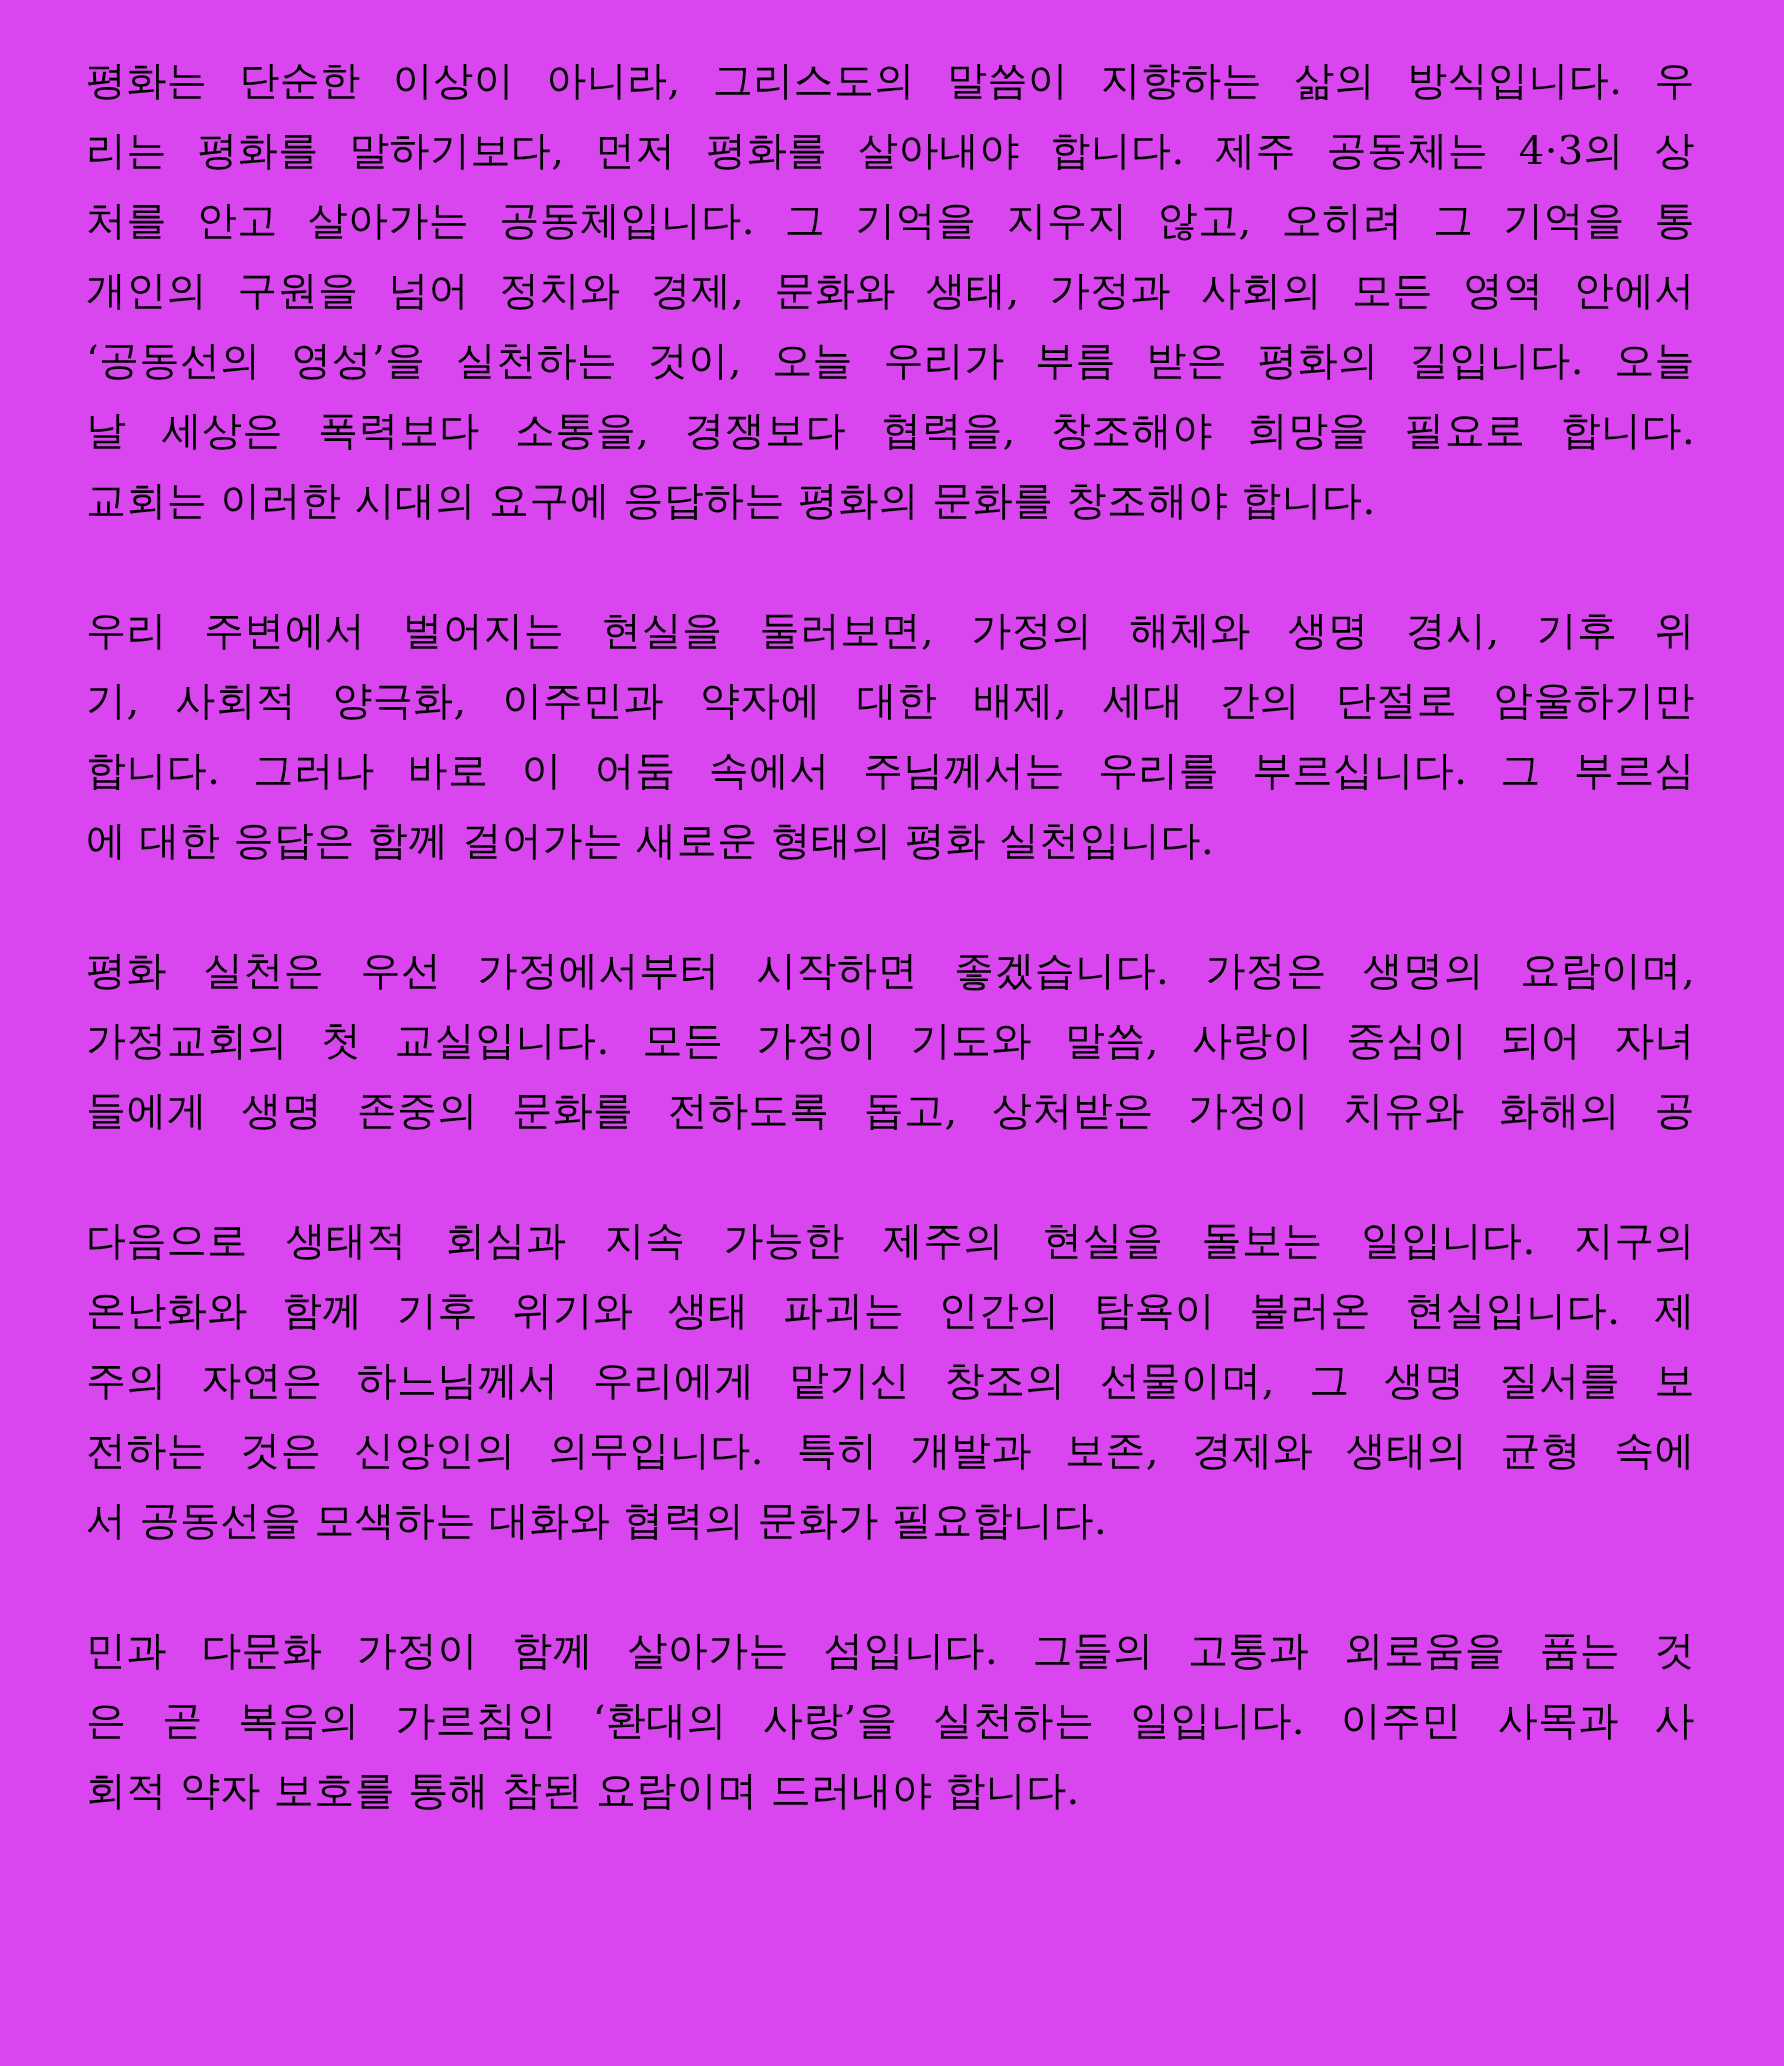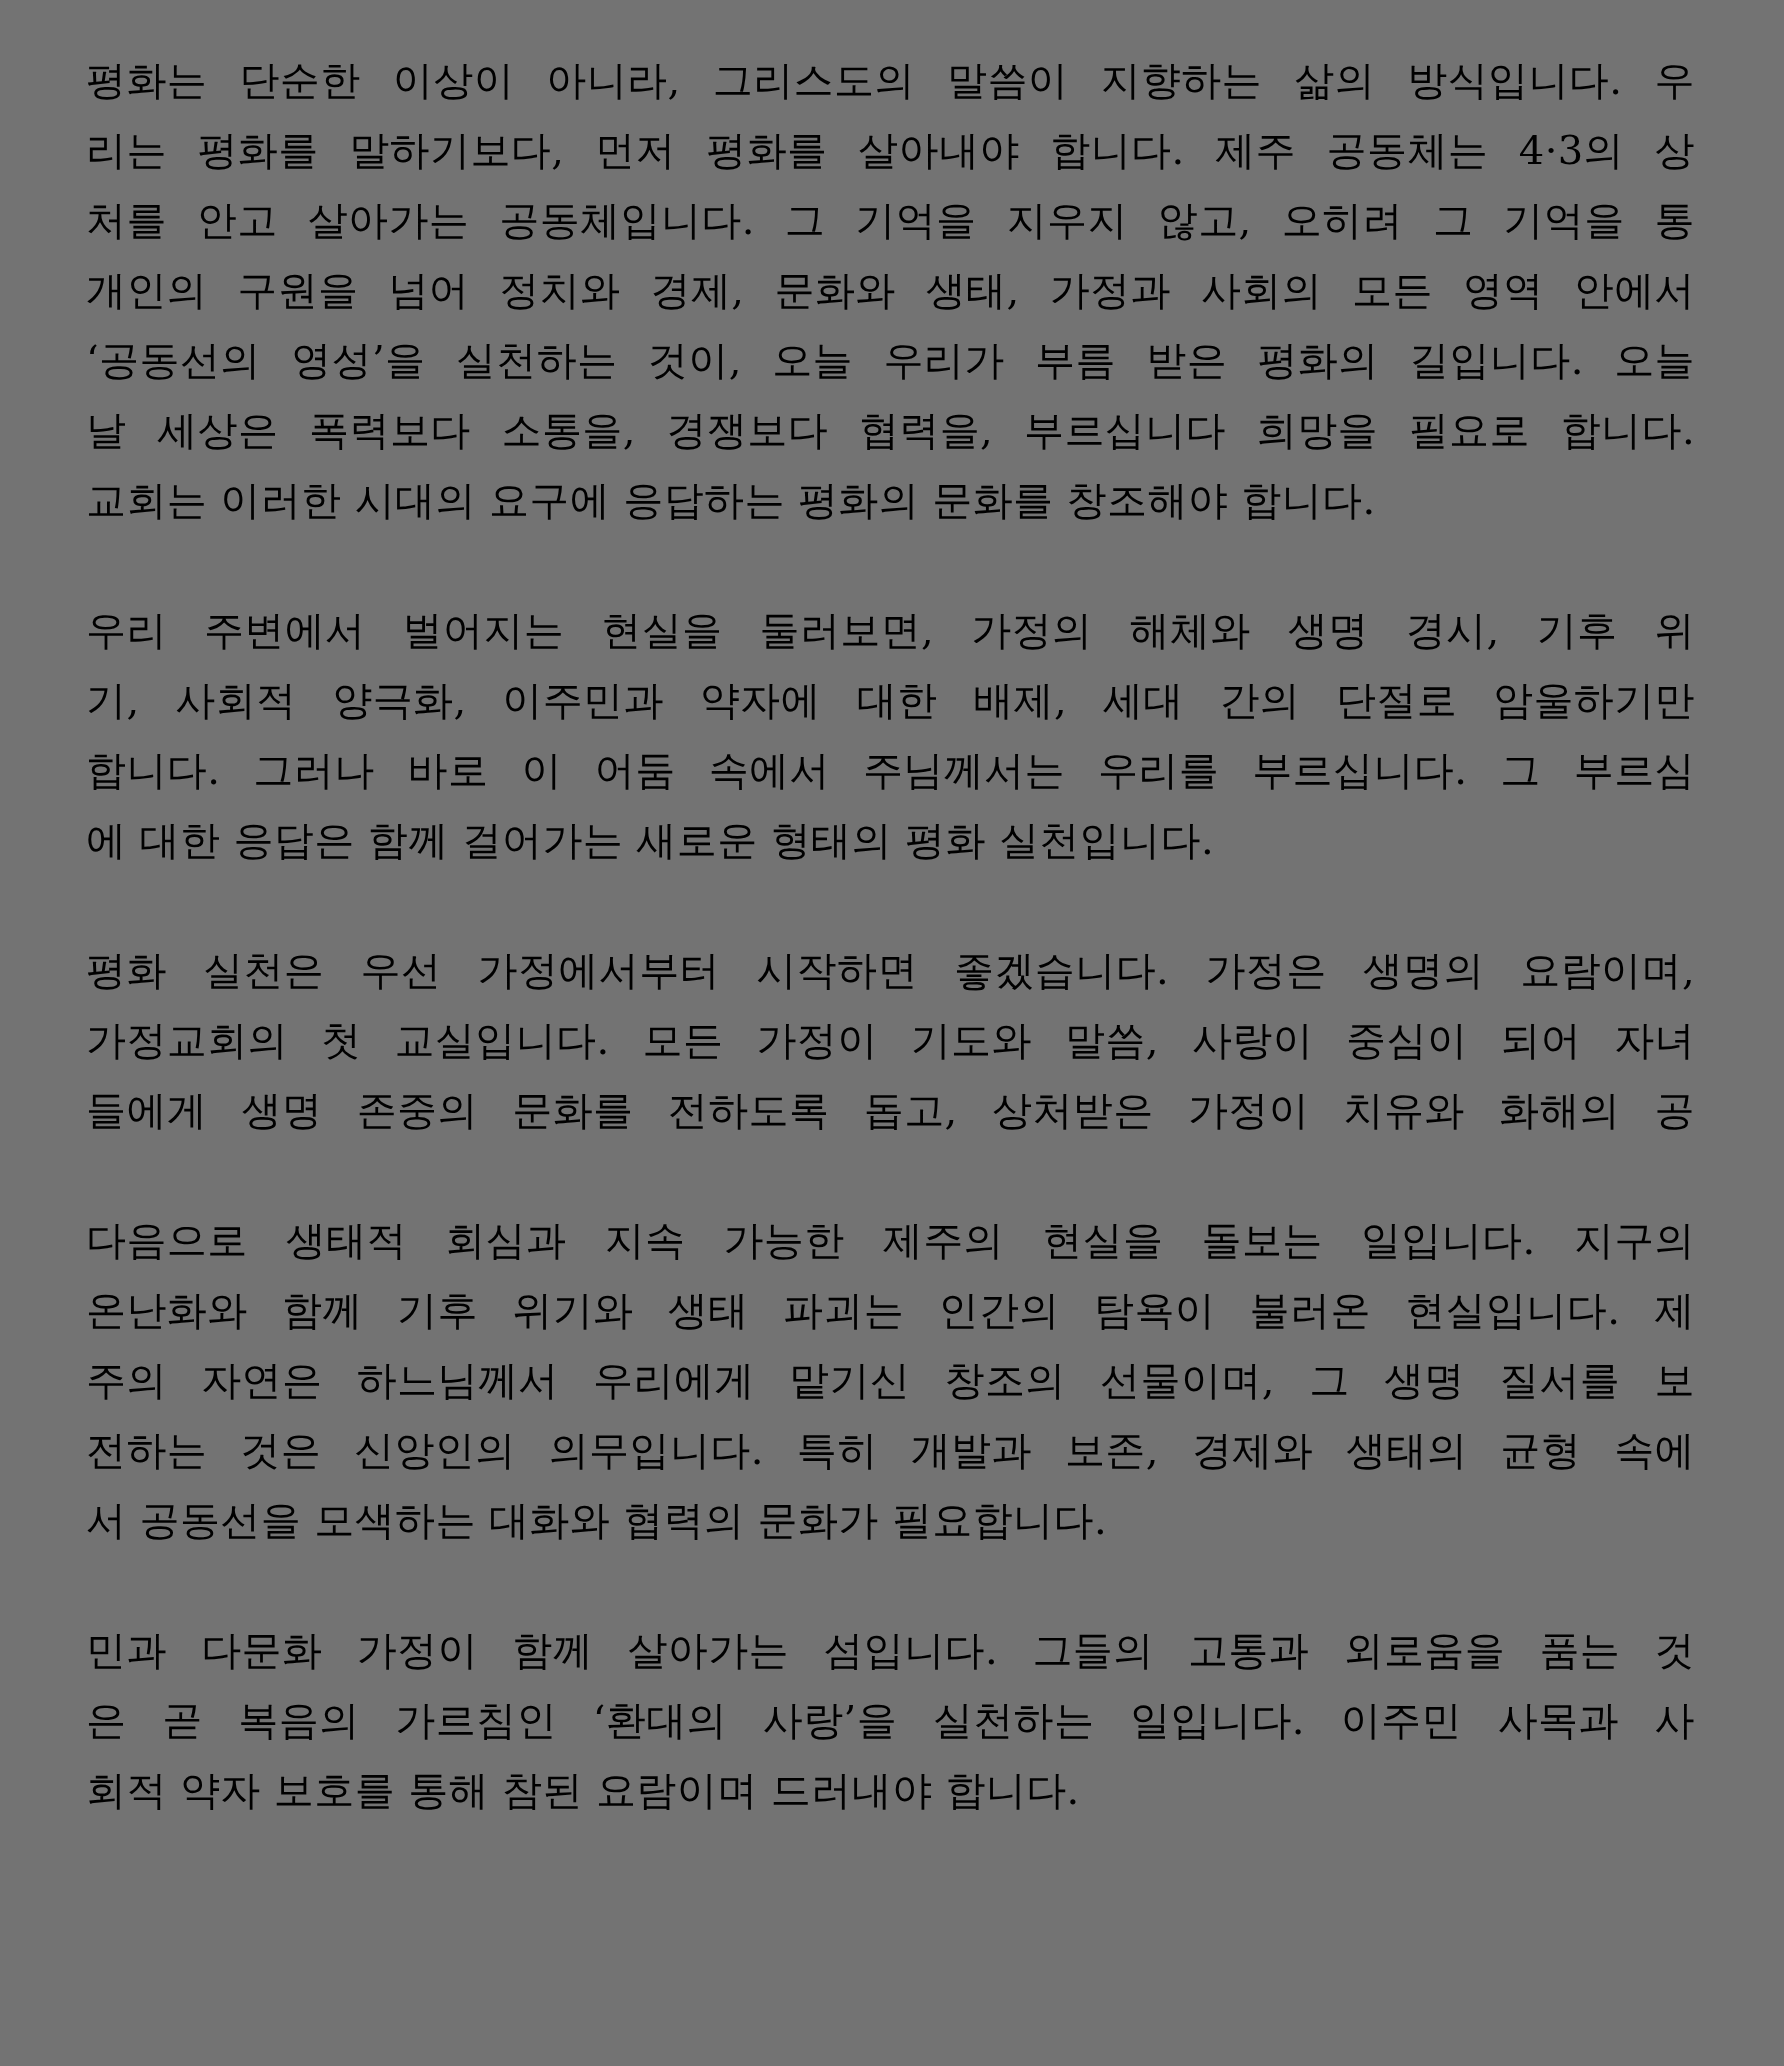--- a/index.html
+++ b/index.html
@@ -11,21 +11,21 @@
     width: 1784px;
     height: 2066px;
     overflow: hidden;
     font-family: "DejaVu Serif", "Liberation Serif", serif;
   }
   .page {
     box-sizing: border-box;
     width: 1784px;
     height: 2066px;
     padding: 45px 89px 0 86px;
-    background: #737373;
+    background: #d946ef;
     overflow: hidden;
   }
   .paragraph {
     margin: 0 0 60px 0;
   }
   .paragraph:last-child {
     margin-bottom: 0;
   }
   .line {
     font-size: 40px;
@@ -44,21 +44,21 @@
 <body>
 
 <div class="page">
 
   <div class="paragraph">
     <div class="line">평화는 단순한 이상이 아니라, 그리스도의 말씀이 지향하는 삶의 방식입니다. 우</div>
     <div class="line">리는 평화를 말하기보다, 먼저 평화를 살아내야 합니다. 제주 공동체는 4·3의 상</div>
     <div class="line">처를 안고 살아가는 공동체입니다. 그 기억을 지우지 않고, 오히려 그 기억을 통</div>
     <div class="line">개인의 구원을 넘어 정치와 경제, 문화와 생태, 가정과 사회의 모든 영역 안에서</div>
     <div class="line">‘공동선의 영성’을 실천하는 것이, 오늘 우리가 부름 받은 평화의 길입니다. 오늘</div>
-    <div class="line">날 세상은 폭력보다 소통을, 경쟁보다 협력을, 부르십니다 희망을 필요로 합니다.</div>
+    <div class="line">날 세상은 폭력보다 소통을, 경쟁보다 협력을, 창조해야 희망을 필요로 합니다.</div>
     <div class="line para-end">교회는 이러한 시대의 요구에 응답하는 평화의 문화를 창조해야 합니다.</div>
   </div>
 
   <div class="paragraph">
     <div class="line">우리 주변에서 벌어지는 현실을 둘러보면, 가정의 해체와 생명 경시, 기후 위</div>
     <div class="line">기, 사회적 양극화, 이주민과 약자에 대한 배제, 세대 간의 단절로 암울하기만</div>
     <div class="line">합니다. 그러나 바로 이 어둠 속에서 주님께서는 우리를 부르십니다. 그 부르심</div>
     <div class="line para-end">에 대한 응답은 함께 걸어가는 새로운 형태의 평화 실천입니다.</div>
   </div>
 

